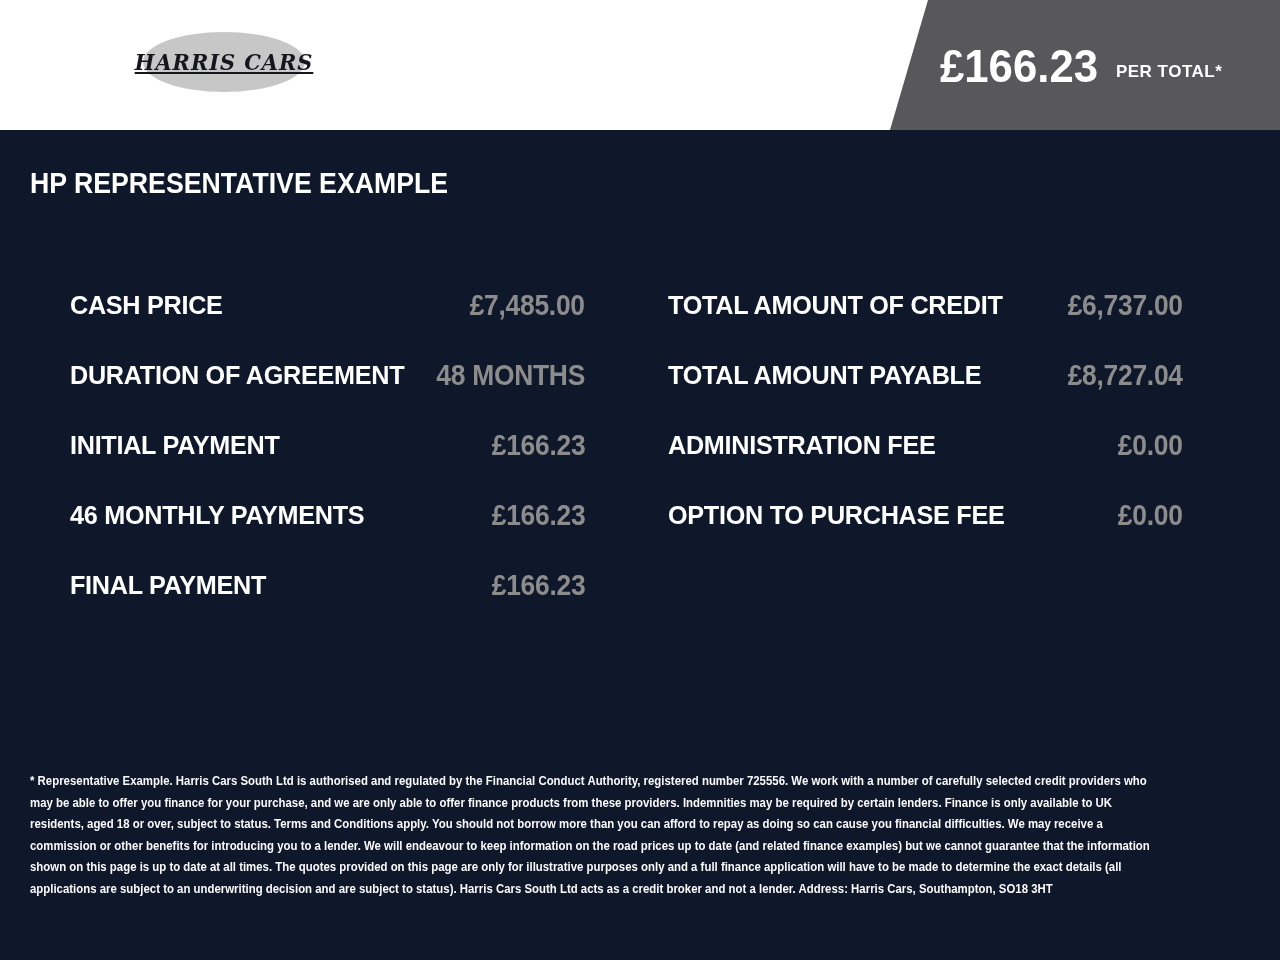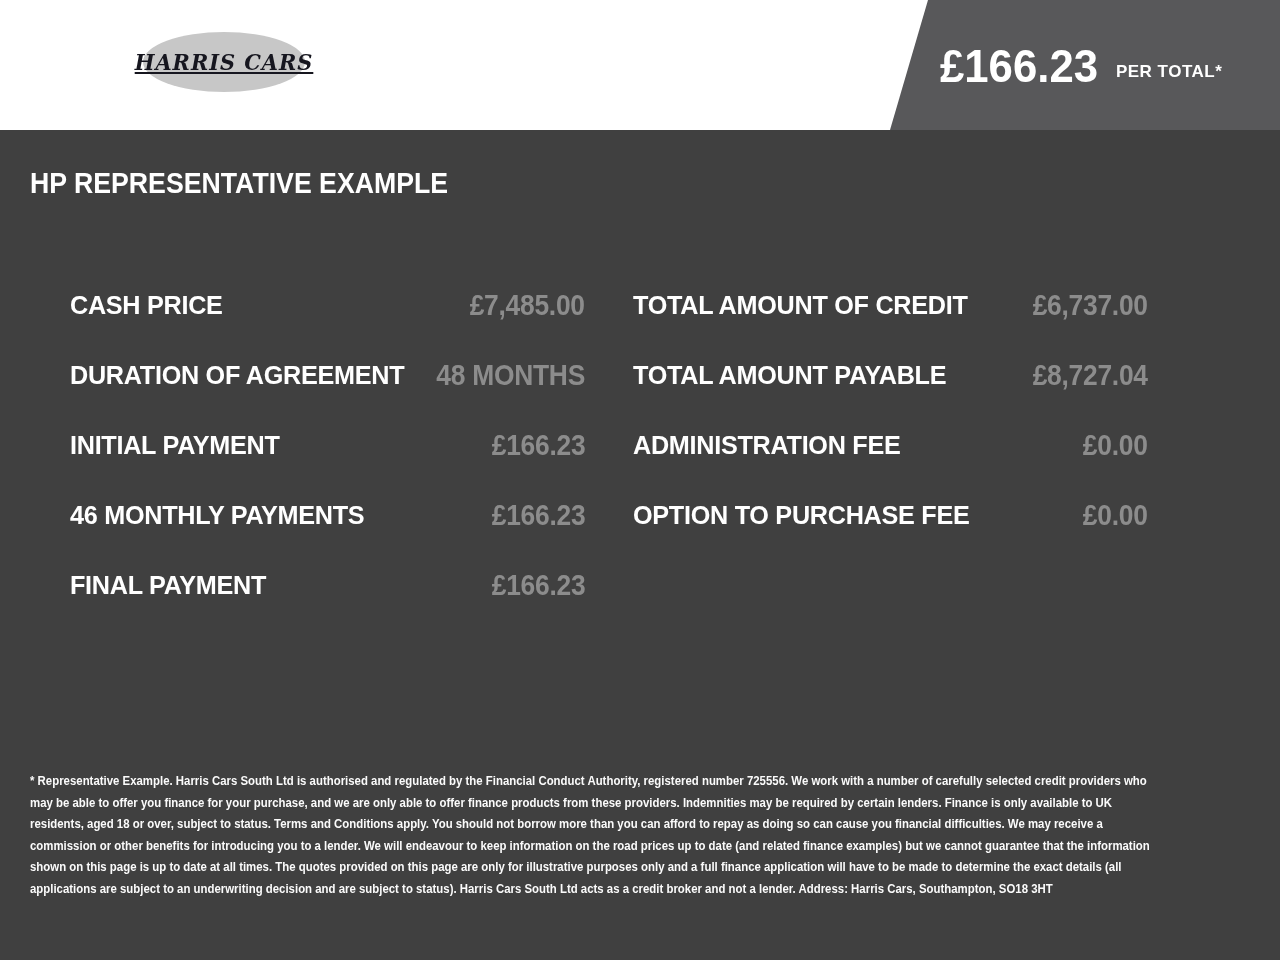--- a/index.html
+++ b/index.html
@@ -3,21 +3,21 @@
 <meta charset="utf-8">
 <style>
   * { margin: 0; padding: 0; box-sizing: border-box; }
   html, body { width: 1280px; height: 960px; }
   body {
     background: #000000;
     font-family: "Liberation Sans", sans-serif;
     overflow: hidden;
     position: relative;
   }
-  .page { position: absolute; inset: 0; width: 1280px; height: 960px; background: #404040; }
+  .page { position: absolute; inset: 0; width: 1280px; height: 960px; background: #0f172a; }
 
   
   .topbar {
     position: absolute; top: 0; left: 0; width: 1280px; height: 130px;
     background: #ffffff;
   }
   .logo-ellipse {
     position: absolute; left: 143px; top: 32px; width: 162px; height: 60px;
     background: #c7c7c7; border-radius: 50%;
     display: flex; align-items: center; justify-content: center;
@@ -54,21 +54,21 @@
     color: #ffffff; font-size: 29px; font-weight: bold;
     letter-spacing: 0px; white-space: nowrap;
     transform: scaleX(0.92); transform-origin: left top;
   }
 
   
   .finance-table {
     position: absolute; top: 270px; left: 70px;
     display: grid;
     grid-template-columns: 515px 515px;
-    column-gap: 48px;
+    column-gap: 83px;
     grid-auto-rows: 70px;
   }
   .frow {
     display: flex; justify-content: space-between; align-items: center;
   }
   .flabel {
     color: #ffffff; font-size: 26px; font-weight: bold;
     letter-spacing: -0.3px; white-space: nowrap; line-height: 1;
     transform: scaleX(0.97); transform-origin: left center;
   }

